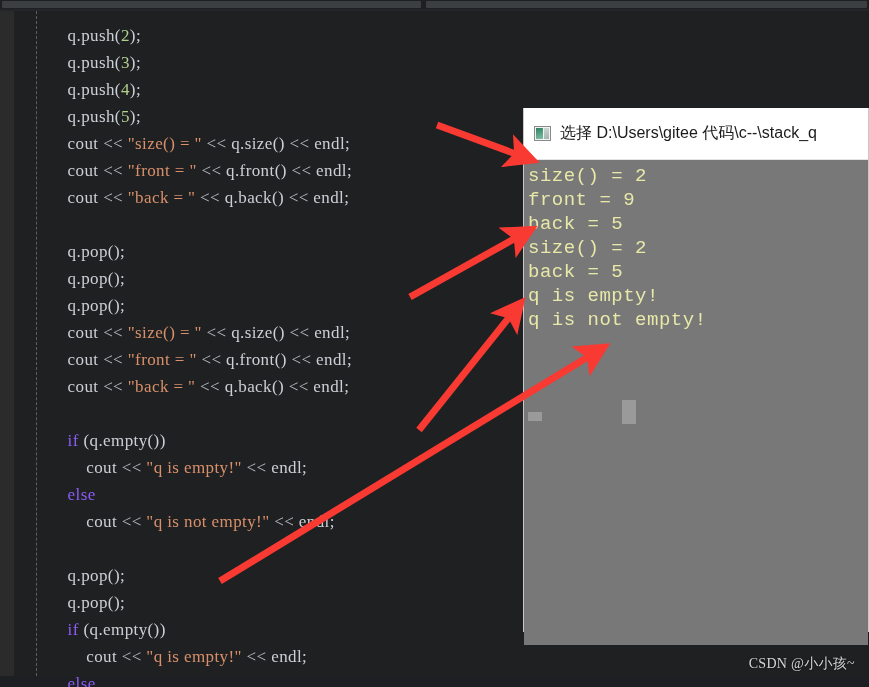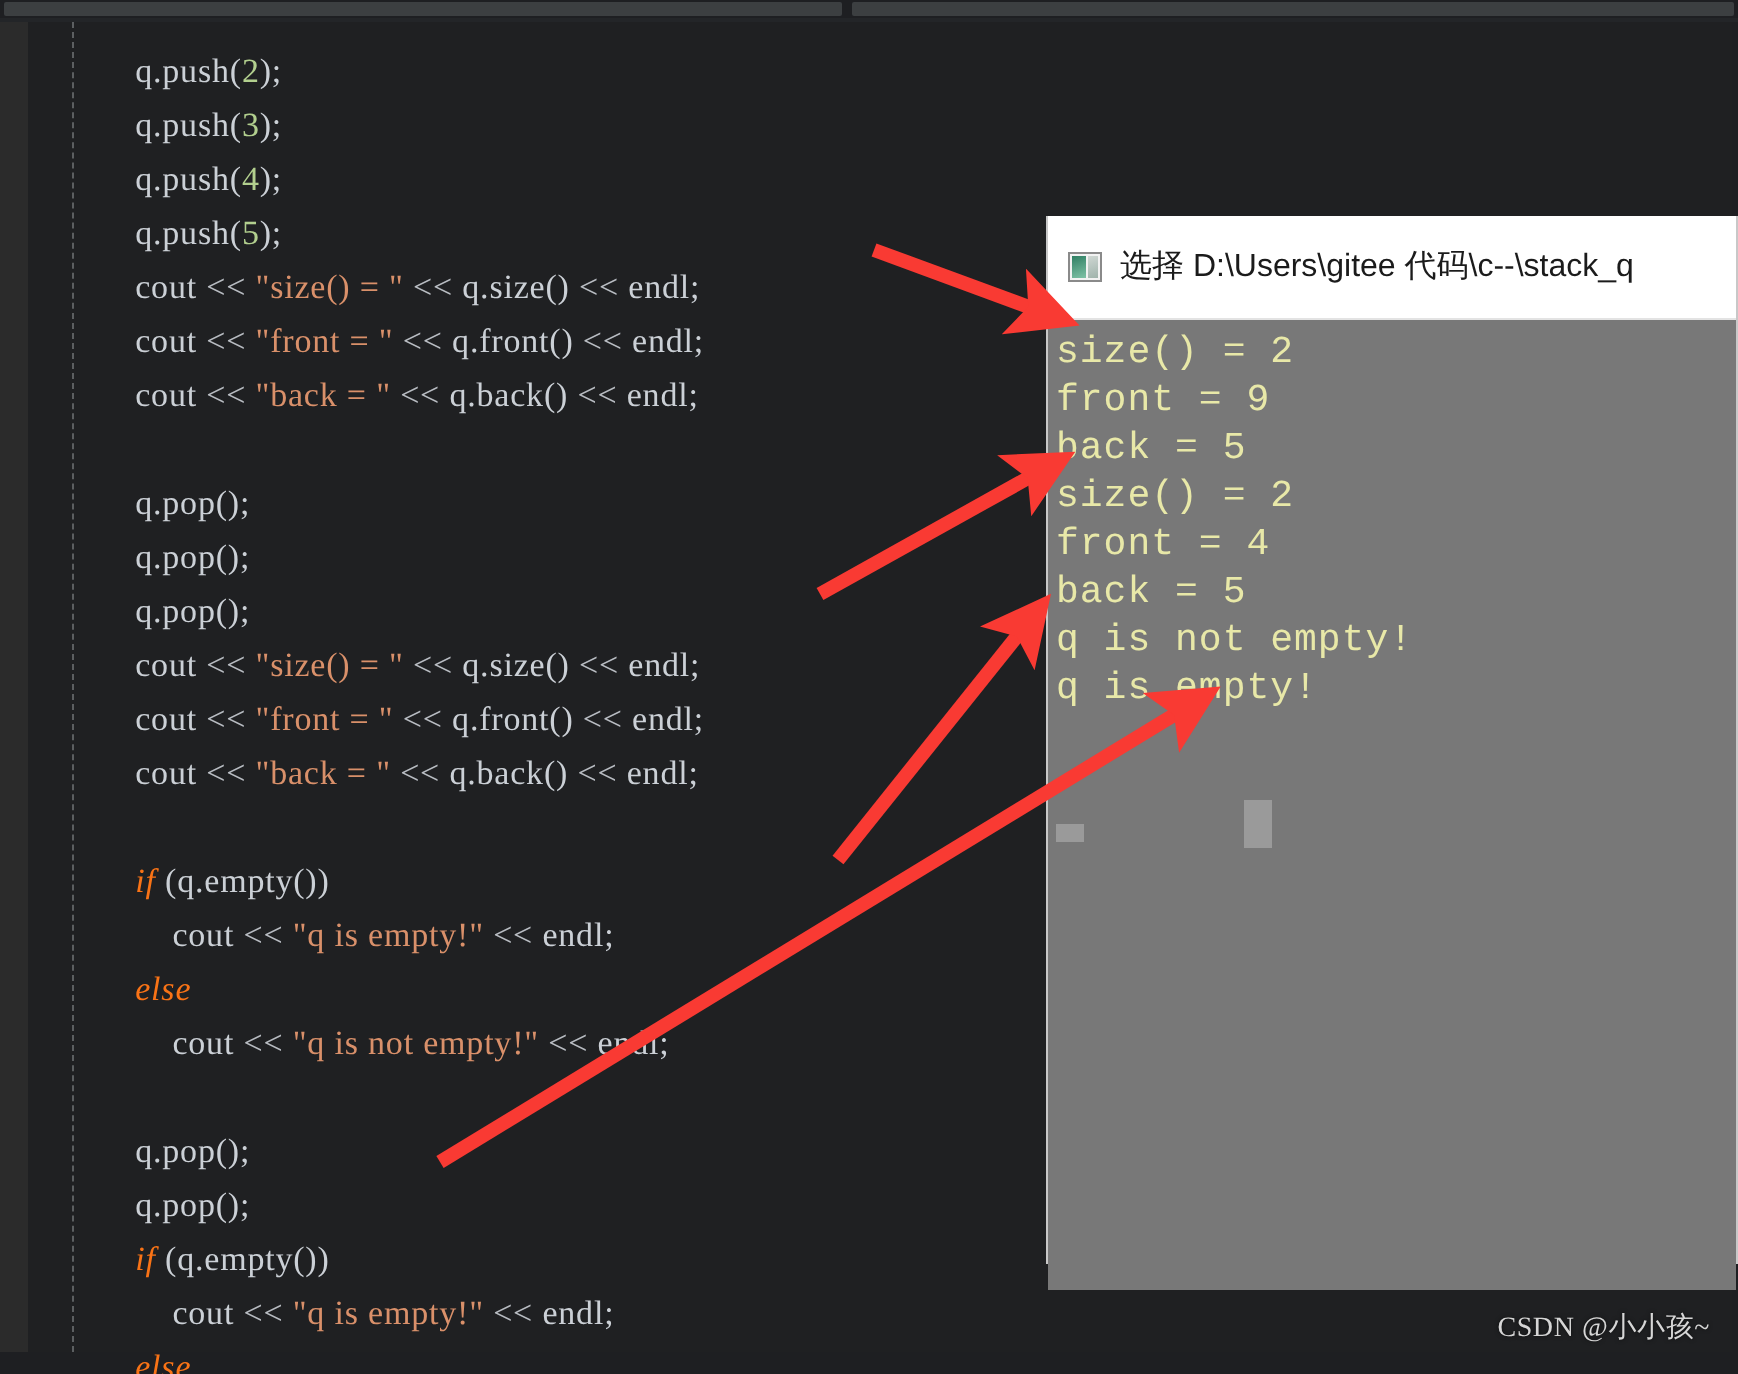--- a/index.html
+++ b/index.html
@@ -63,21 +63,21 @@
     font-size: 17px;
     line-height: 27px;
     white-space: pre;
     letter-spacing: 0.4px;
   }
   .code .ln {
     height: 27px;
     padding-left: 49px;
     color: #c8cdd4;
   }
-  .kw    { color: #f97316; font-style: italic; }
+  .kw    { color: #8b5cf6; }
   .str   { color: #d9906a; }
   .num   { color: #b2cf8e; }
   .plain { color: #cbd0d6; }
   .op    { color: #b8bcc2; }
 
   
   .watermark {
     position: absolute;
     right: 14px; bottom: 14px;
     color: #d6d6d6;
@@ -184,24 +184,23 @@
       </span>
       <span class="console-title-text">选择 D:\Users\gitee 代码\c--\stack_q</span>
     </div>
     <div class="console-body" id="console-body">
       <div class="console-sel"></div>
       <div class="console-cursor"></div>
     <div class="console-line">size() = 2</div>
         <div class="console-line">front = 9</div>
         <div class="console-line">back = 5</div>
         <div class="console-line">size() = 2</div>
-        <div class="console-line">front = 4</div>
         <div class="console-line">back = 5</div>
+        <div class="console-line">q is empty!</div>
         <div class="console-line">q is not empty!</div>
-        <div class="console-line">q is empty!</div>
       </div>
   </div>
 
   <svg class="arrows" width="869" height="687" viewBox="0 0 869 687">
     <defs>
       <marker id="ah" markerWidth="5" markerHeight="5" refX="2.6" refY="2.5" orient="auto" markerUnits="strokeWidth">
         <path d="M0,0 L5,2.5 L0,5 L1.1,2.5 z" fill="#f93a33"></path>
       </marker>
     </defs>
     <g id="arrow-group">

